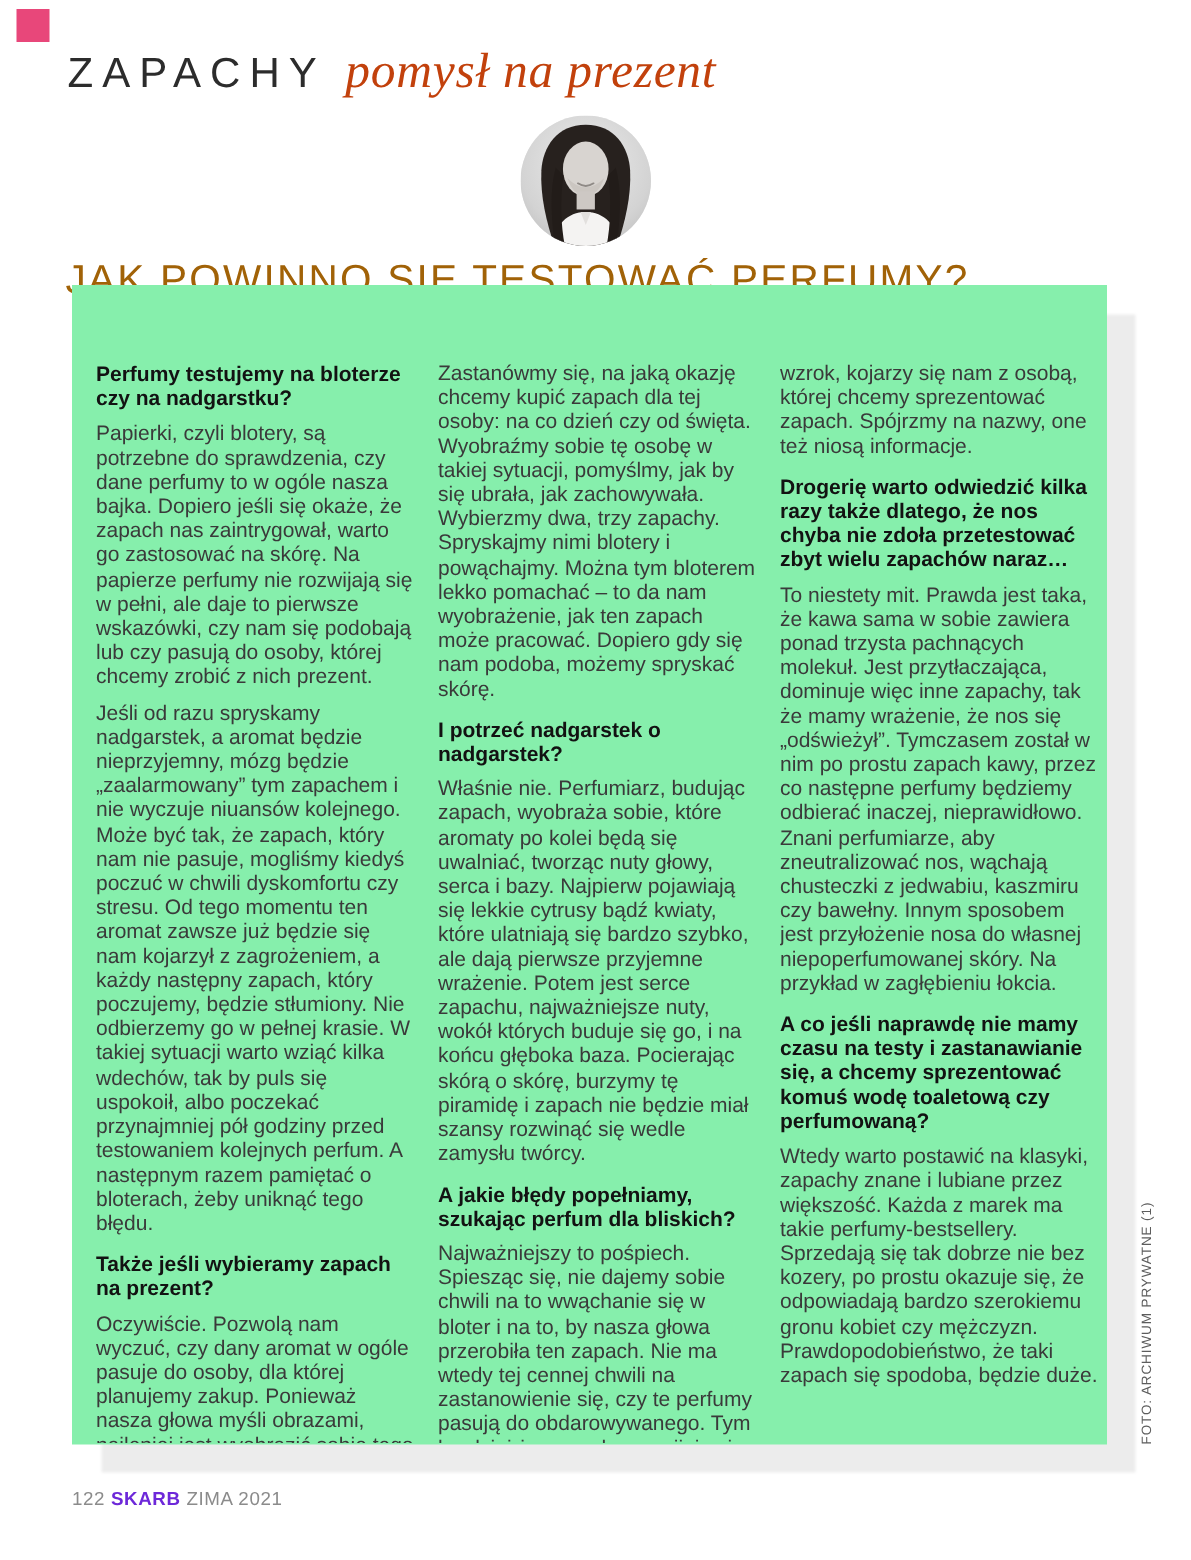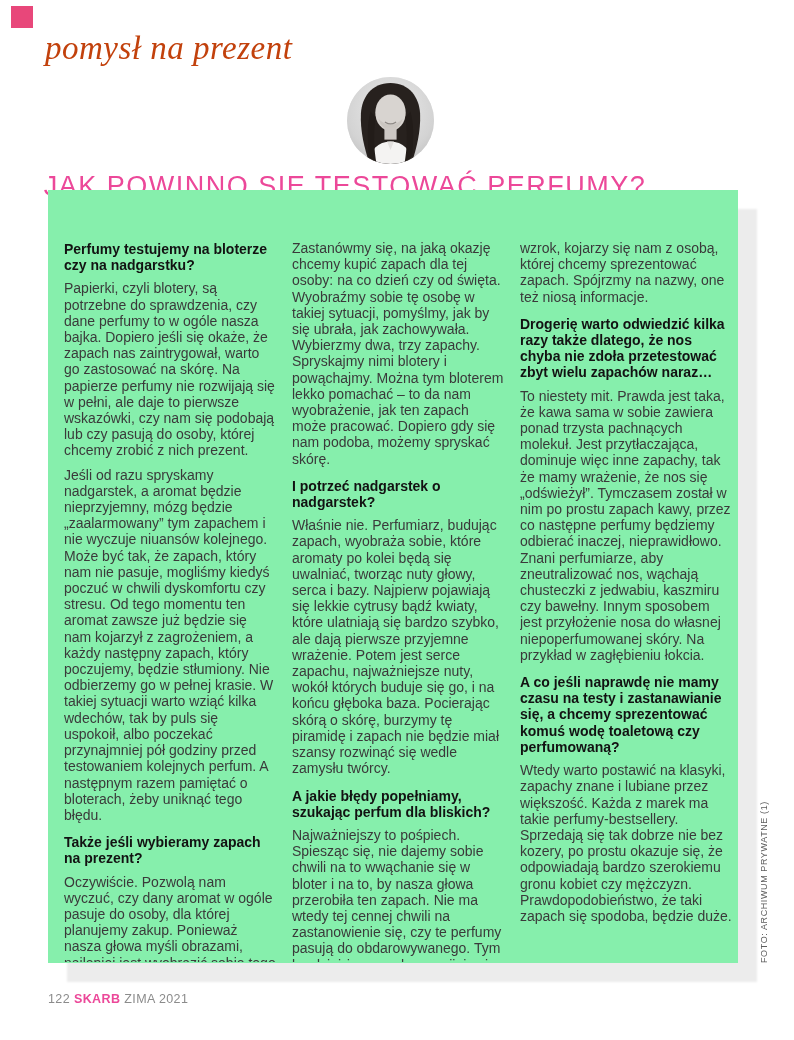--- a/index.html
+++ b/index.html
@@ -18,21 +18,21 @@
   
   .masthead { position:absolute; left:45px; top:30px; display:flex; align-items:baseline; gap:13px; white-space:nowrap; }
   .section-name { font-size:28px; font-weight:300; letter-spacing:6px; color:#2c2c2c; }
   .tagline { font-family:"Liberation Serif", serif; font-style:italic; font-size:33px; color:#c2410c; letter-spacing:0.5px; }
 
   
   .portrait { position:absolute; left:347px; top:77px; width:87px; height:87px; border-radius:50%; overflow:hidden; box-shadow:0 0 0 1px #e8e8e8 inset; }
   .portrait svg { display:block; width:100%; height:100%; }
 
   
-  .title { position:absolute; left:0; width:690px; top:171px; text-align:center; font-size:27px; font-weight:300; letter-spacing:1.5px; color:#ec4899; }
+  .title { position:absolute; left:0; width:690px; top:171px; text-align:center; font-size:27px; font-weight:300; letter-spacing:1.5px; color:#a16207; }
   .byline { position:absolute; left:0; width:794px; top:204px; text-align:center; font-size:12.5px; font-weight:bold; letter-spacing:1.5px; color:#1a1a1a; }
 
   
   .card { position:absolute; left:48px; top:190px; width:690px; height:773px; background:#86efac; box-shadow:19px 19px 2px #ececec; }
 
   .col { position:absolute; top:50px; width:212px; height:722px; overflow:hidden; font-size:14px; line-height:16.2px; color:#3a3a3a; }
   .col-1 { left:16px; }
   .col-2 { left:244px; }
   .col-3 { left:472px; }
   .qh { font-weight:bold; color:#121212; margin:11px 0 7px; line-height:16.2px; }
@@ -41,30 +41,31 @@
 
   
   .photo-credit {
     position:absolute; left:759px; top:963px;
     transform:rotate(-90deg); transform-origin:0 0;
     white-space:nowrap; font-size:9px; letter-spacing:0.6px; color:#5d5d5d;
   }
 
   
   .footer { position:absolute; left:48px; top:992px; font-size:12.5px; letter-spacing:0.4px; color:#8b8b8b; }
-  .footer .mag { font-weight:bold; color:#ec4899; }
+  .footer .mag { font-weight:bold; color:#6d28d9; }
 </style>
 </head>
 <body>
 
 <div class="page">
 
   <div class="accent-square" style="background: rgb(232, 71, 122);"></div>
 
   <div class="masthead">
+    <span class="section-name">ZAPACHY</span>
     <span class="tagline">pomysł na prezent</span>
   </div>
 
   <div class="portrait">
     <svg viewBox="0 0 100 100" xmlns="http://www.w3.org/2000/svg">
       <defs>
         <radialGradient id="bgGrad" cx="50%" cy="38%" r="72%">
           <stop offset="0%" stop-color="#ececec"></stop>
           <stop offset="70%" stop-color="#d3d3d3"></stop>
           <stop offset="100%" stop-color="#bdbdbd"></stop>

